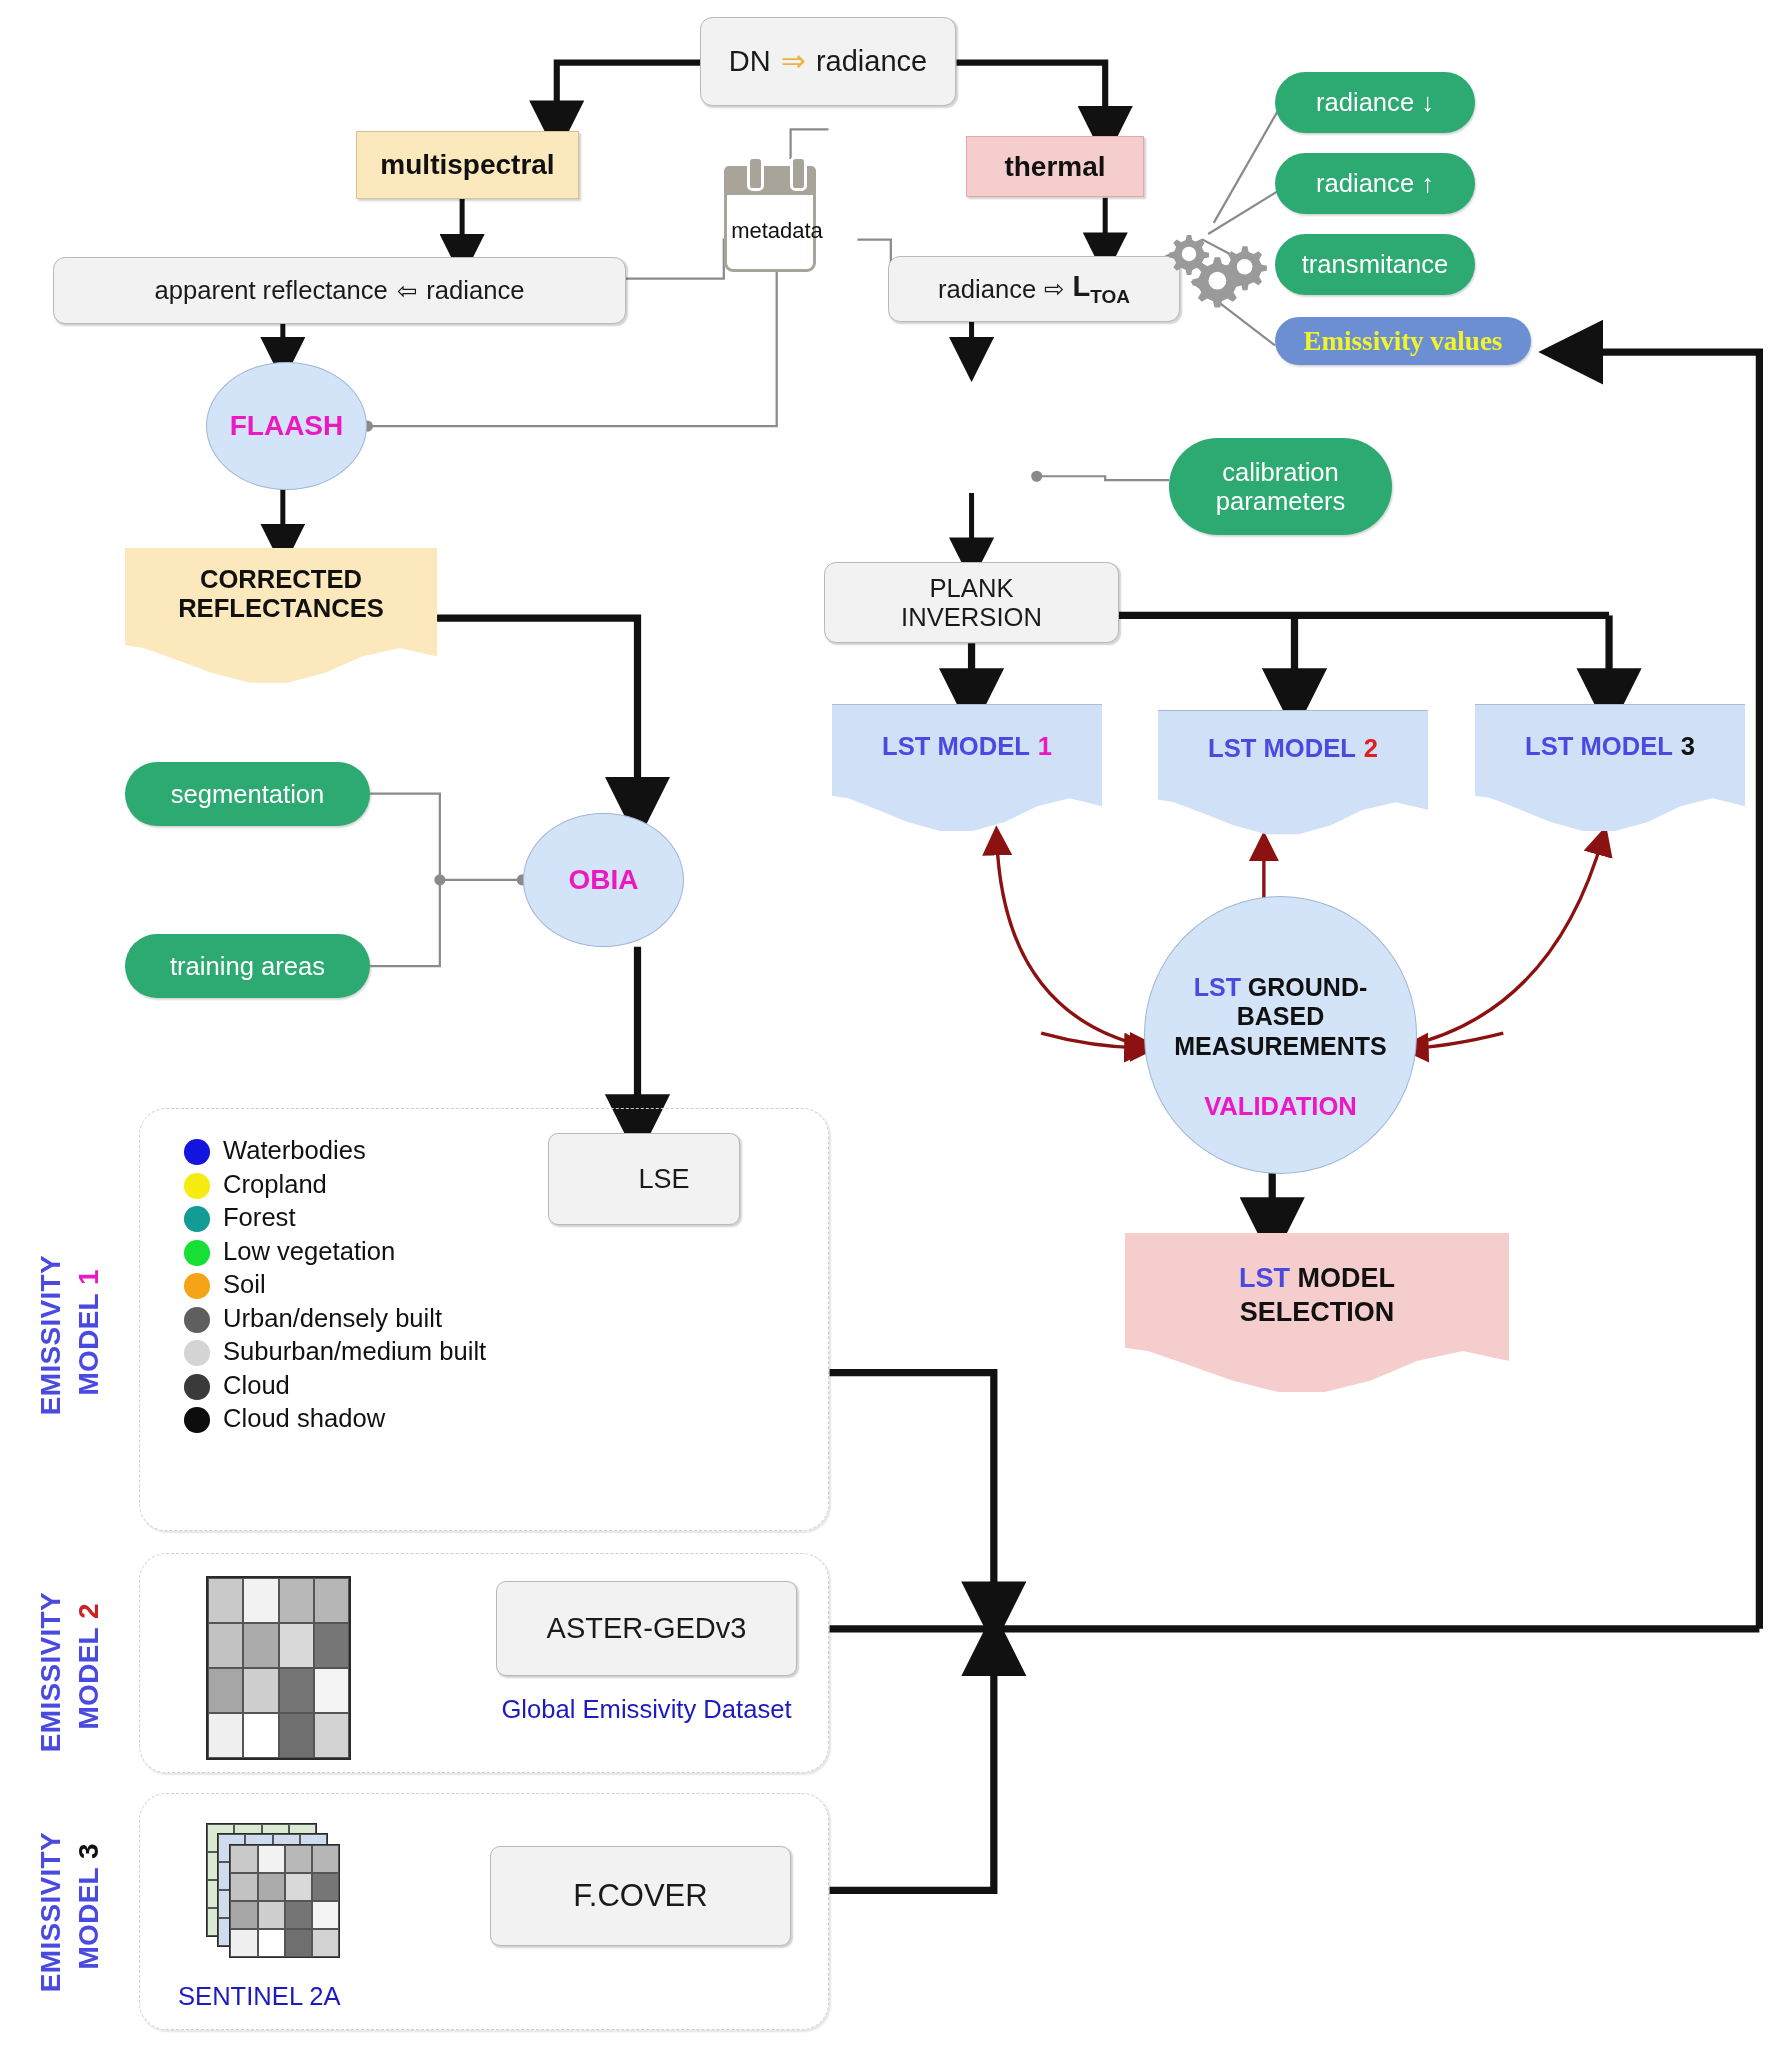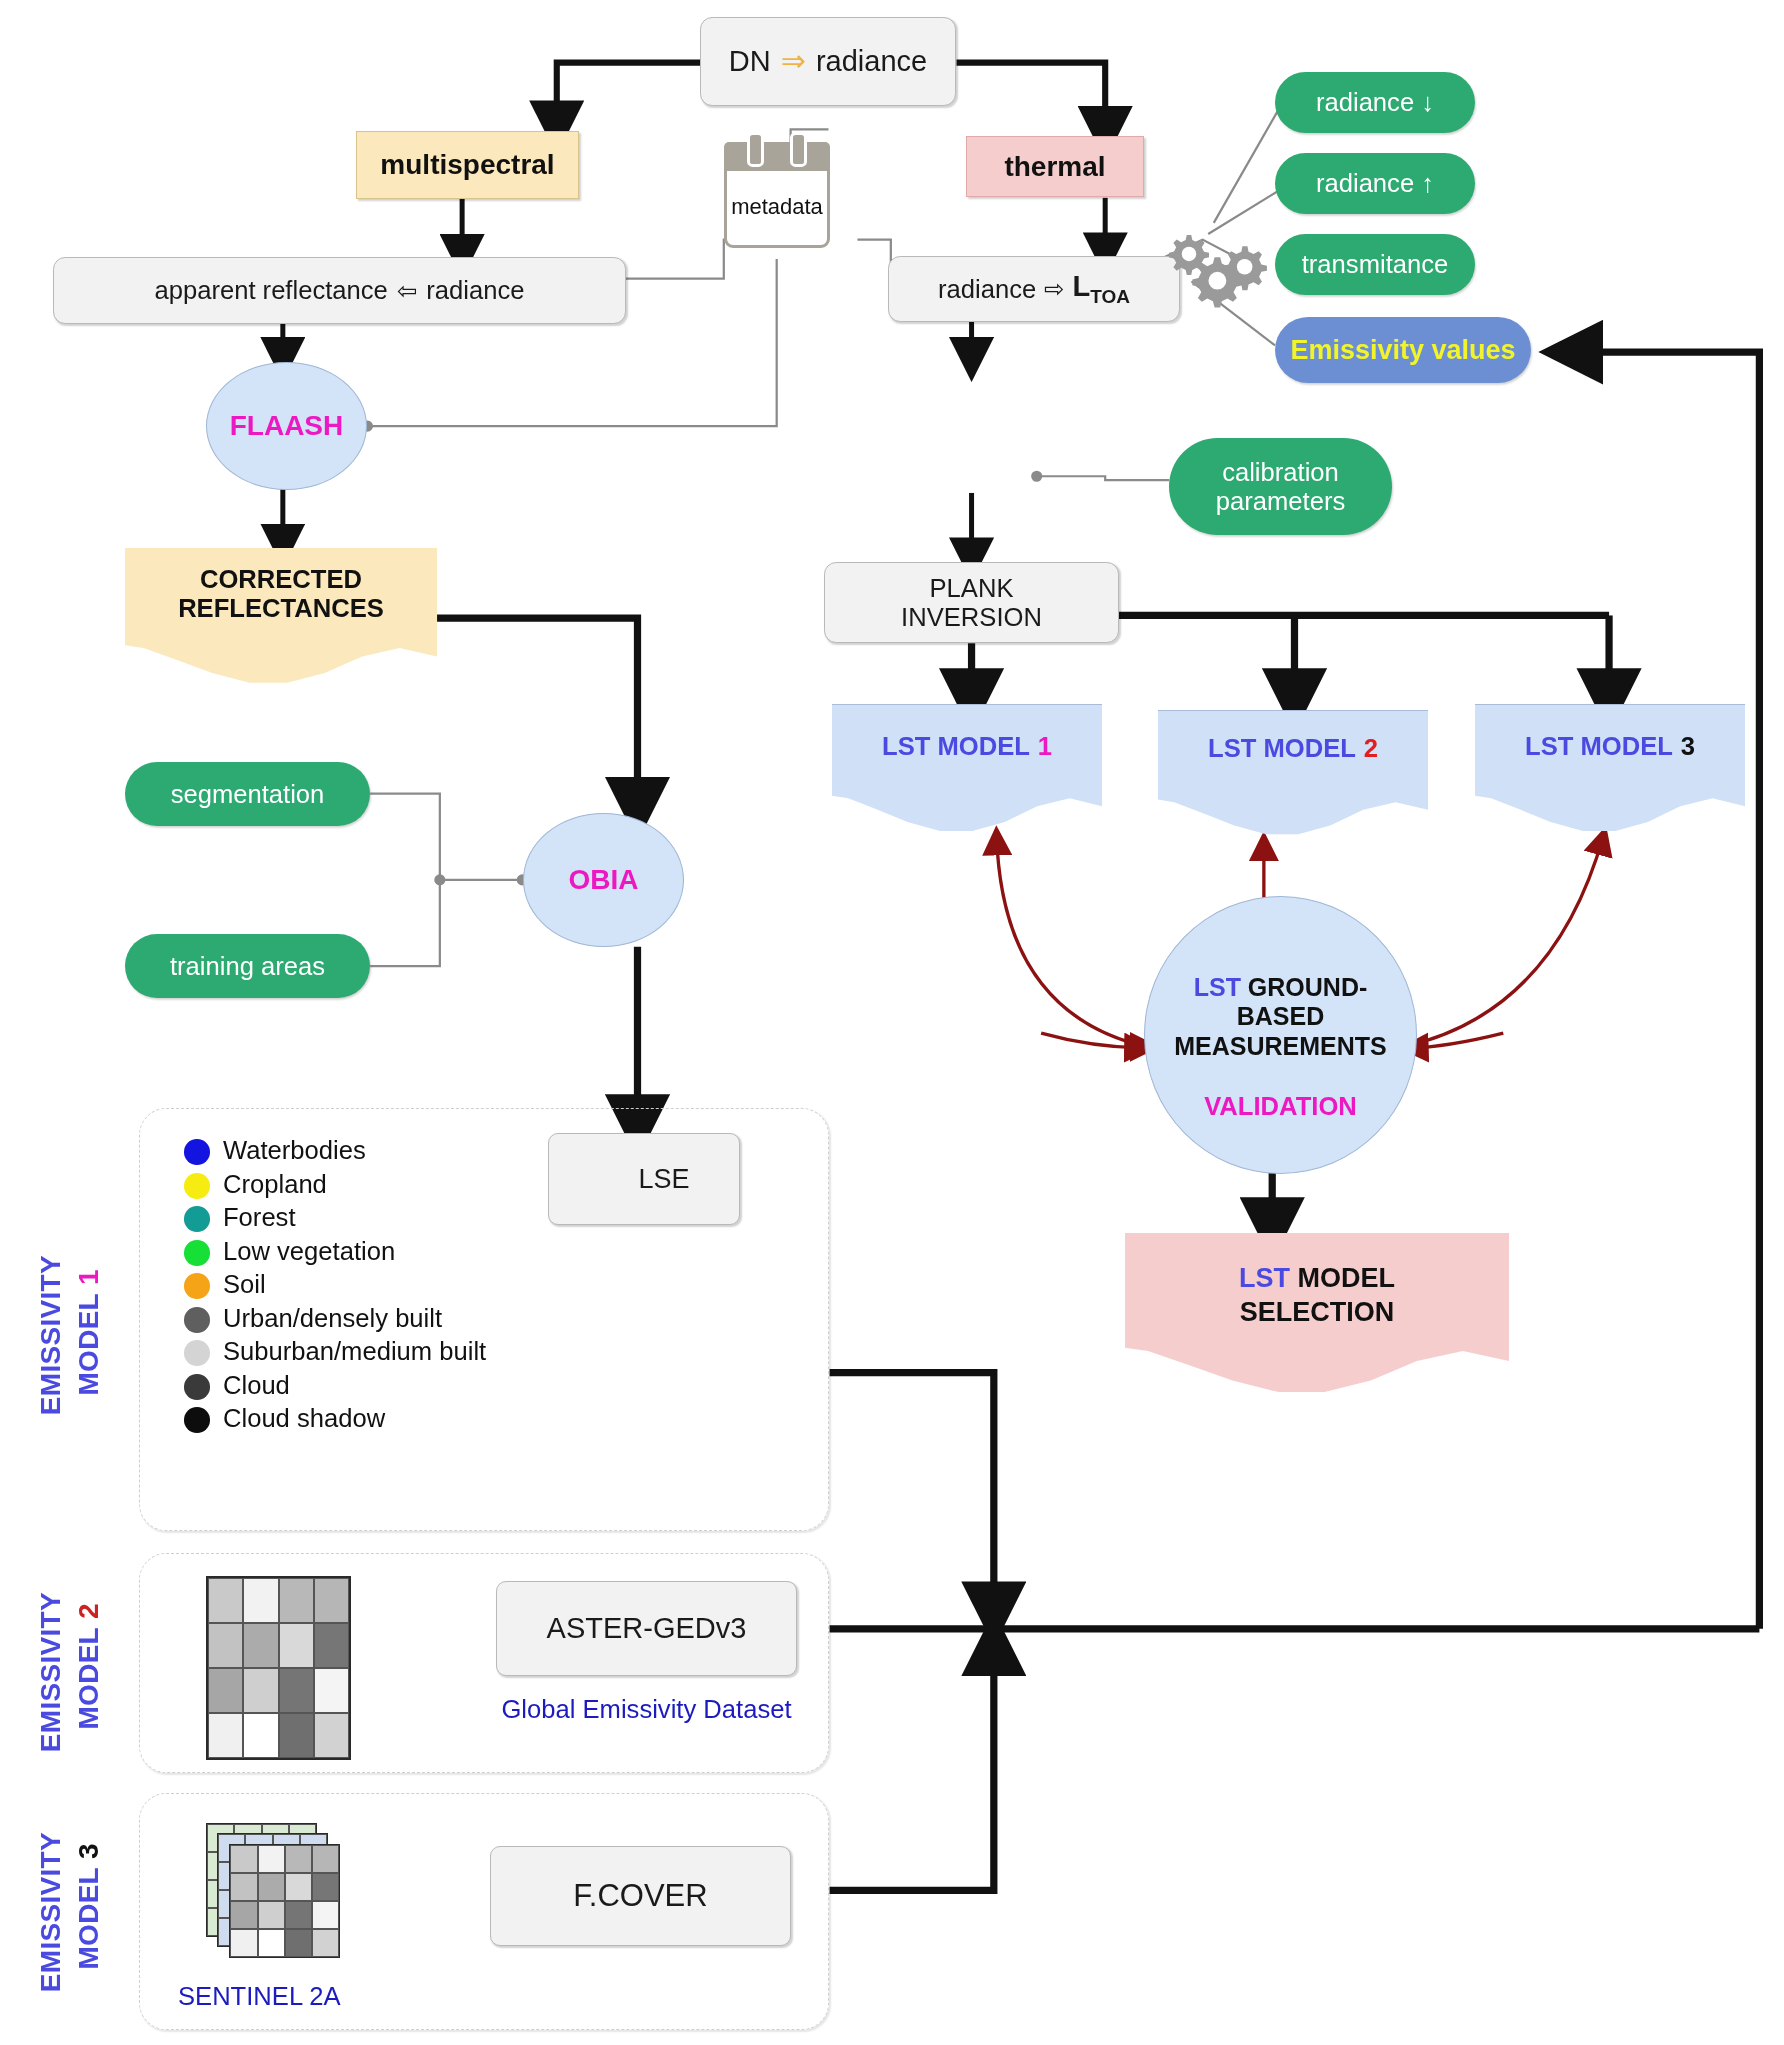--- a/index.html
+++ b/index.html
@@ -137,21 +137,21 @@
   <div class="node grey-round" style="left:700px;top:16.7px;width:256px;height:89px;font-size:29px;gap:10px;">
     <span>DN</span>
     <span style="color:#f0b342;font-size:30px;">⇒</span>
     <span>radiance</span>
   </div>
 
   <div class="node rect-yellow" style="left:356px;top:131px;width:223px;height:68px;font-size:28px;">multispectral</div>
 
   <div class="node rect-pink" style="left:966px;top:136px;width:178px;height:61px;font-size:28px;">thermal</div>
 
-  <div style="position:absolute;left:724px;top:142px;width:106px;height:106px;">
+  <div style="position:absolute;left:724px;top:166px;width:92px;height:106px;">
     <div style="position:absolute;inset:0;border:3.9px solid #a9a49a;border-radius:9px;background:#fff;"></div>
     <div style="position:absolute;left:0;top:0;width:100%;height:29px;background:#a9a49a;border-radius:5px 5px 0 0;"></div>
     <div style="position:absolute;left:23.4px;top:-10px;width:11px;height:29px;border:3.9px solid #fff;border-radius:5.6px;background:#a9a49a;"></div>
     <div style="position:absolute;left:66px;top:-10px;width:11px;height:29px;border:3.9px solid #fff;border-radius:5.6px;background:#a9a49a;"></div>
     <div class="node" style="left:0;top:32px;width:106px;height:67px;font-size:22px;color:#111;">metadata</div>
   </div>
 
   <div class="node grey-round" style="left:53px;top:257px;width:573px;height:67px;font-size:25.6px;gap:9px;">
     <span>apparent reflectance</span>
     <span style="font-size:24.5px;">⇦</span>
@@ -179,21 +179,21 @@
 
   <div class="node pill" style="left:1275px;top:72px;width:200px;height:61px;font-size:25.6px;">
     <span>radiance ↓</span>
   </div>
   <div class="node pill" style="left:1275px;top:153px;width:200px;height:61px;font-size:25.6px;">
     <span>radiance ↑</span>
   </div>
   <div class="node pill" style="left:1275px;top:234px;width:200px;height:61px;font-size:25.6px;">
     <span>transmitance</span>
   </div>
-  <div class="node pill-blue" style="left:1275px;top:317px;width:256px;height:66px;font-size:27px;">
+  <div class="node pill-blue" style="left:1275px;top:317px;width:256px;height:48px;font-size:27px;font-family:Liberation Serif, serif;">
     <span>Emissivity values</span>
   </div>
 
   <div class="node ellipse" style="left:206px;top:362px;width:161px;height:128px;font-size:28px;font-weight:bold;color:#ec19c3;">
     <span>FLAASH</span>
   </div>
 
 
   <div class="node pill" style="left:1169px;top:438px;width:223px;height:97px;font-size:25.6px;flex-direction:column;">
     <span>calibration</span>

